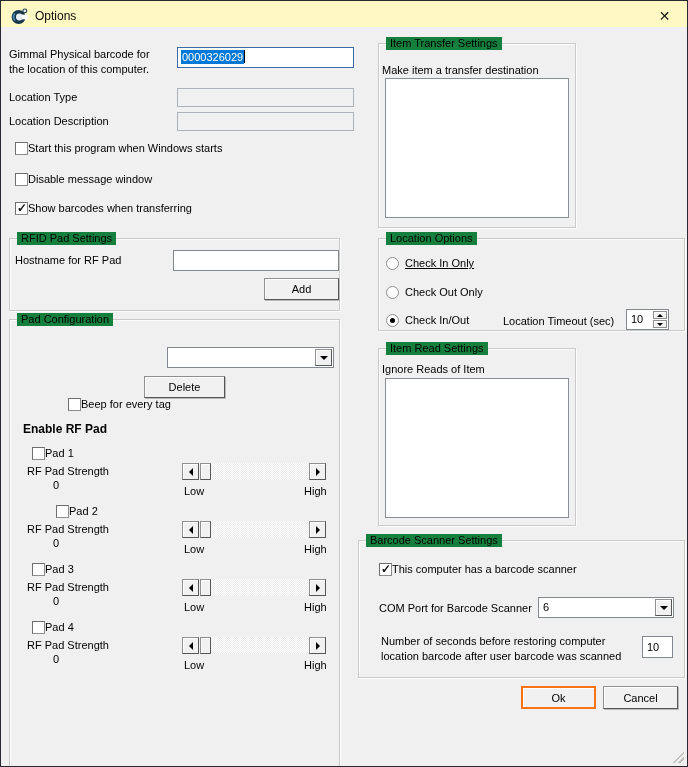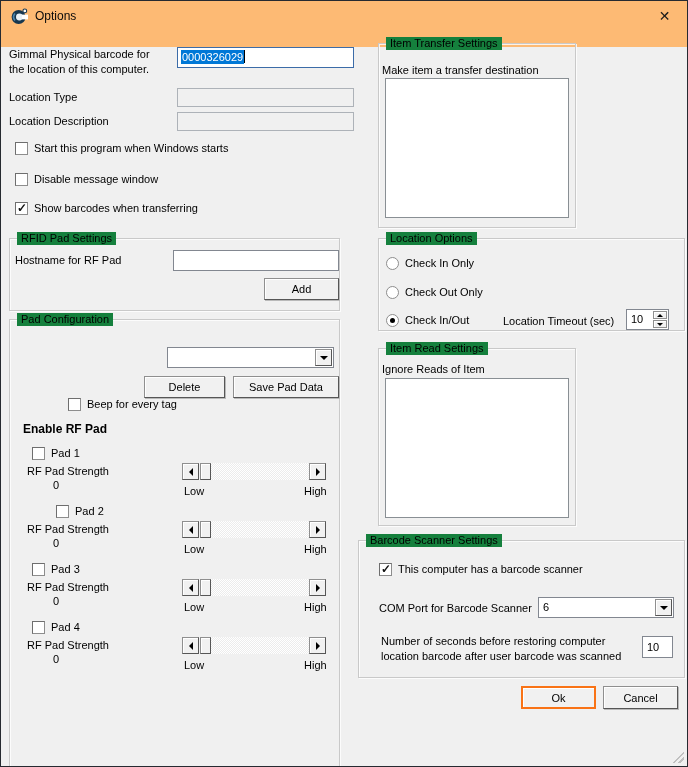--- a/index.html
+++ b/index.html
@@ -7,38 +7,38 @@
   .window {
     position: relative;
     width: 688px; height: 767px;
     border: 1px solid #262a30;
     background: #f0f0f0;
     font-family: "Liberation Sans", sans-serif;
     font-size: 11px; color: #000;
     overflow: hidden;
   }
   
-  .titlebar { position:absolute; left:0; top:0; right:0; height:46px; background:#fdba74; }
+  .titlebar { position:absolute; left:0; top:0; right:0; height:26px; background:#fef9c3; }
   .app-icon { position:absolute; left:10px; top:7px; width:17px; height:17px; }
   .title-text { position:absolute; left:34px; top:0; line-height:30px; font-size:12px; color:#0a0a0a; }
   .close-btn { position:absolute; right:0; top:0; width:45px; height:30px; display:flex; align-items:center; justify-content:center; font-size:14px; color:#1a1a1a; }
   
   .lbl { position:absolute; white-space:nowrap; line-height:14px; }
   .lbl2 { line-height:15px; }
   .bold-heading { position:absolute; font-weight:bold; font-size:12px; white-space:nowrap; }
   .grp { position:absolute; border:1px solid #c9c9c9; box-shadow: inset 1px 1px 0 rgba(255,255,255,.8), 1px 1px 0 rgba(255,255,255,.8); }
   .grp-title { position:absolute; top:-7px; left:7px; background:#15803d; padding:0 4px; line-height:13px; white-space:nowrap; }
   .tb { position:absolute; background:#fff; border:1px solid #828790; }
   .tb-focus { border-color:#3c6ca8; }
   .tb-disabled { background:#f0f0f0; border-color:#adb2b8; }
   .sel { display:inline-block; margin:2px 0 0 3px; padding:0 1px; background:#0078d7; color:#fff; line-height:14px; }
   .caret { display:inline-block; width:1px; height:13px; background:#000; vertical-align:-2px; }
   .listbox { position:absolute; background:#fff; border:1px solid #898f94; }
   
-  .cb { position:absolute; display:flex; align-items:center; gap:6px; height:14px; }
+  .cb { position:absolute; display:flex; align-items:center; gap:0; height:14px; }
   .box { width:13px; height:13px; background:#fff; border:1px solid #8d8d8d; border-top-color:#6e6e6e; border-left-color:#6e6e6e; position:relative; flex:0 0 13px; }
   .box.on::after { content:"✓"; position:absolute; left:1px; top:-2px; font-size:12px; font-weight:bold; color:#111; }
   .rd { position:absolute; display:flex; align-items:center; gap:6px; height:14px; }
   .dot { width:13px; height:13px; border-radius:50%; background:#fff; border:1px solid #8d8d8d; position:relative; flex:0 0 13px; }
   .dot.on::after { content:""; position:absolute; left:3px; top:3px; width:5px; height:5px; border-radius:50%; background:#000; }
   
   .btn {
     position:absolute; background:#f1f1f1; text-align:center;
     border:1px solid #8f8f8f; border-bottom-color:#565656; border-right-color:#565656;
     box-shadow: inset 1px 1px 0 #fff, 1px 1px 0 #b9b9b9;
@@ -133,21 +133,20 @@
   <div class="grp" style="left:8px; top:318px; width:331px; height:479px;">
     <span class="grp-title">Pad Configuration</span>
   </div>
   <div class="combo" style="left:166px; top:346px; width:167px; height:21px;">
     <span class="combo-val"></span>
     <span class="combo-btn">
         <span class="tri-down"></span>
       </span>
   </div>
   <div class="btn" style="left:143px; top:375px; width:81px; height:22px;">Delete</div>
-  <div class="btn" style="left:232px; top:375px; width:106px; height:22px;">Save Pad Data</div>
 
   <div class="cb" style="left:31px; top:396px;padding-left:36px;">
     <span class="box"></span>
     <span>Beep for every tag</span>
   </div>
   <div class="bold-heading" style="left:22px; top:421px;">Enable RF Pad</div>
 
   <div class="cb" style="left:31px; top:445px;">
     <span class="box"></span>
     <span>Pad 1</span>
@@ -226,21 +225,21 @@
 
   <div class="grp" style="left:377px; top:42px; width:198px; height:185px;">
     <span class="grp-title">Item Transfer Settings</span>
   </div>
   <div class="lbl" style="left:381px; top:62px;">Make item a transfer destination</div>
   <div class="listbox" style="left:384px; top:77px; width:184px; height:140px;"></div>
 
   <div class="grp" style="left:377px; top:237px; width:307px; height:93px;">
     <span class="grp-title">Location Options</span>
   </div>
-  <div class="rd" style="left:385px; top:255px;">
+  <div class="rd" style="left:385px; top:255px;text-decoration:underline;">
     <span class="dot"></span>
     <span>Check In Only</span>
   </div>
   <div class="rd" style="left:385px; top:284px;">
     <span class="dot"></span>
     <span>Check Out Only</span>
   </div>
   <div class="rd" style="left:385px; top:312px;">
     <span class="dot on"></span>
     <span>Check In/Out</span>

